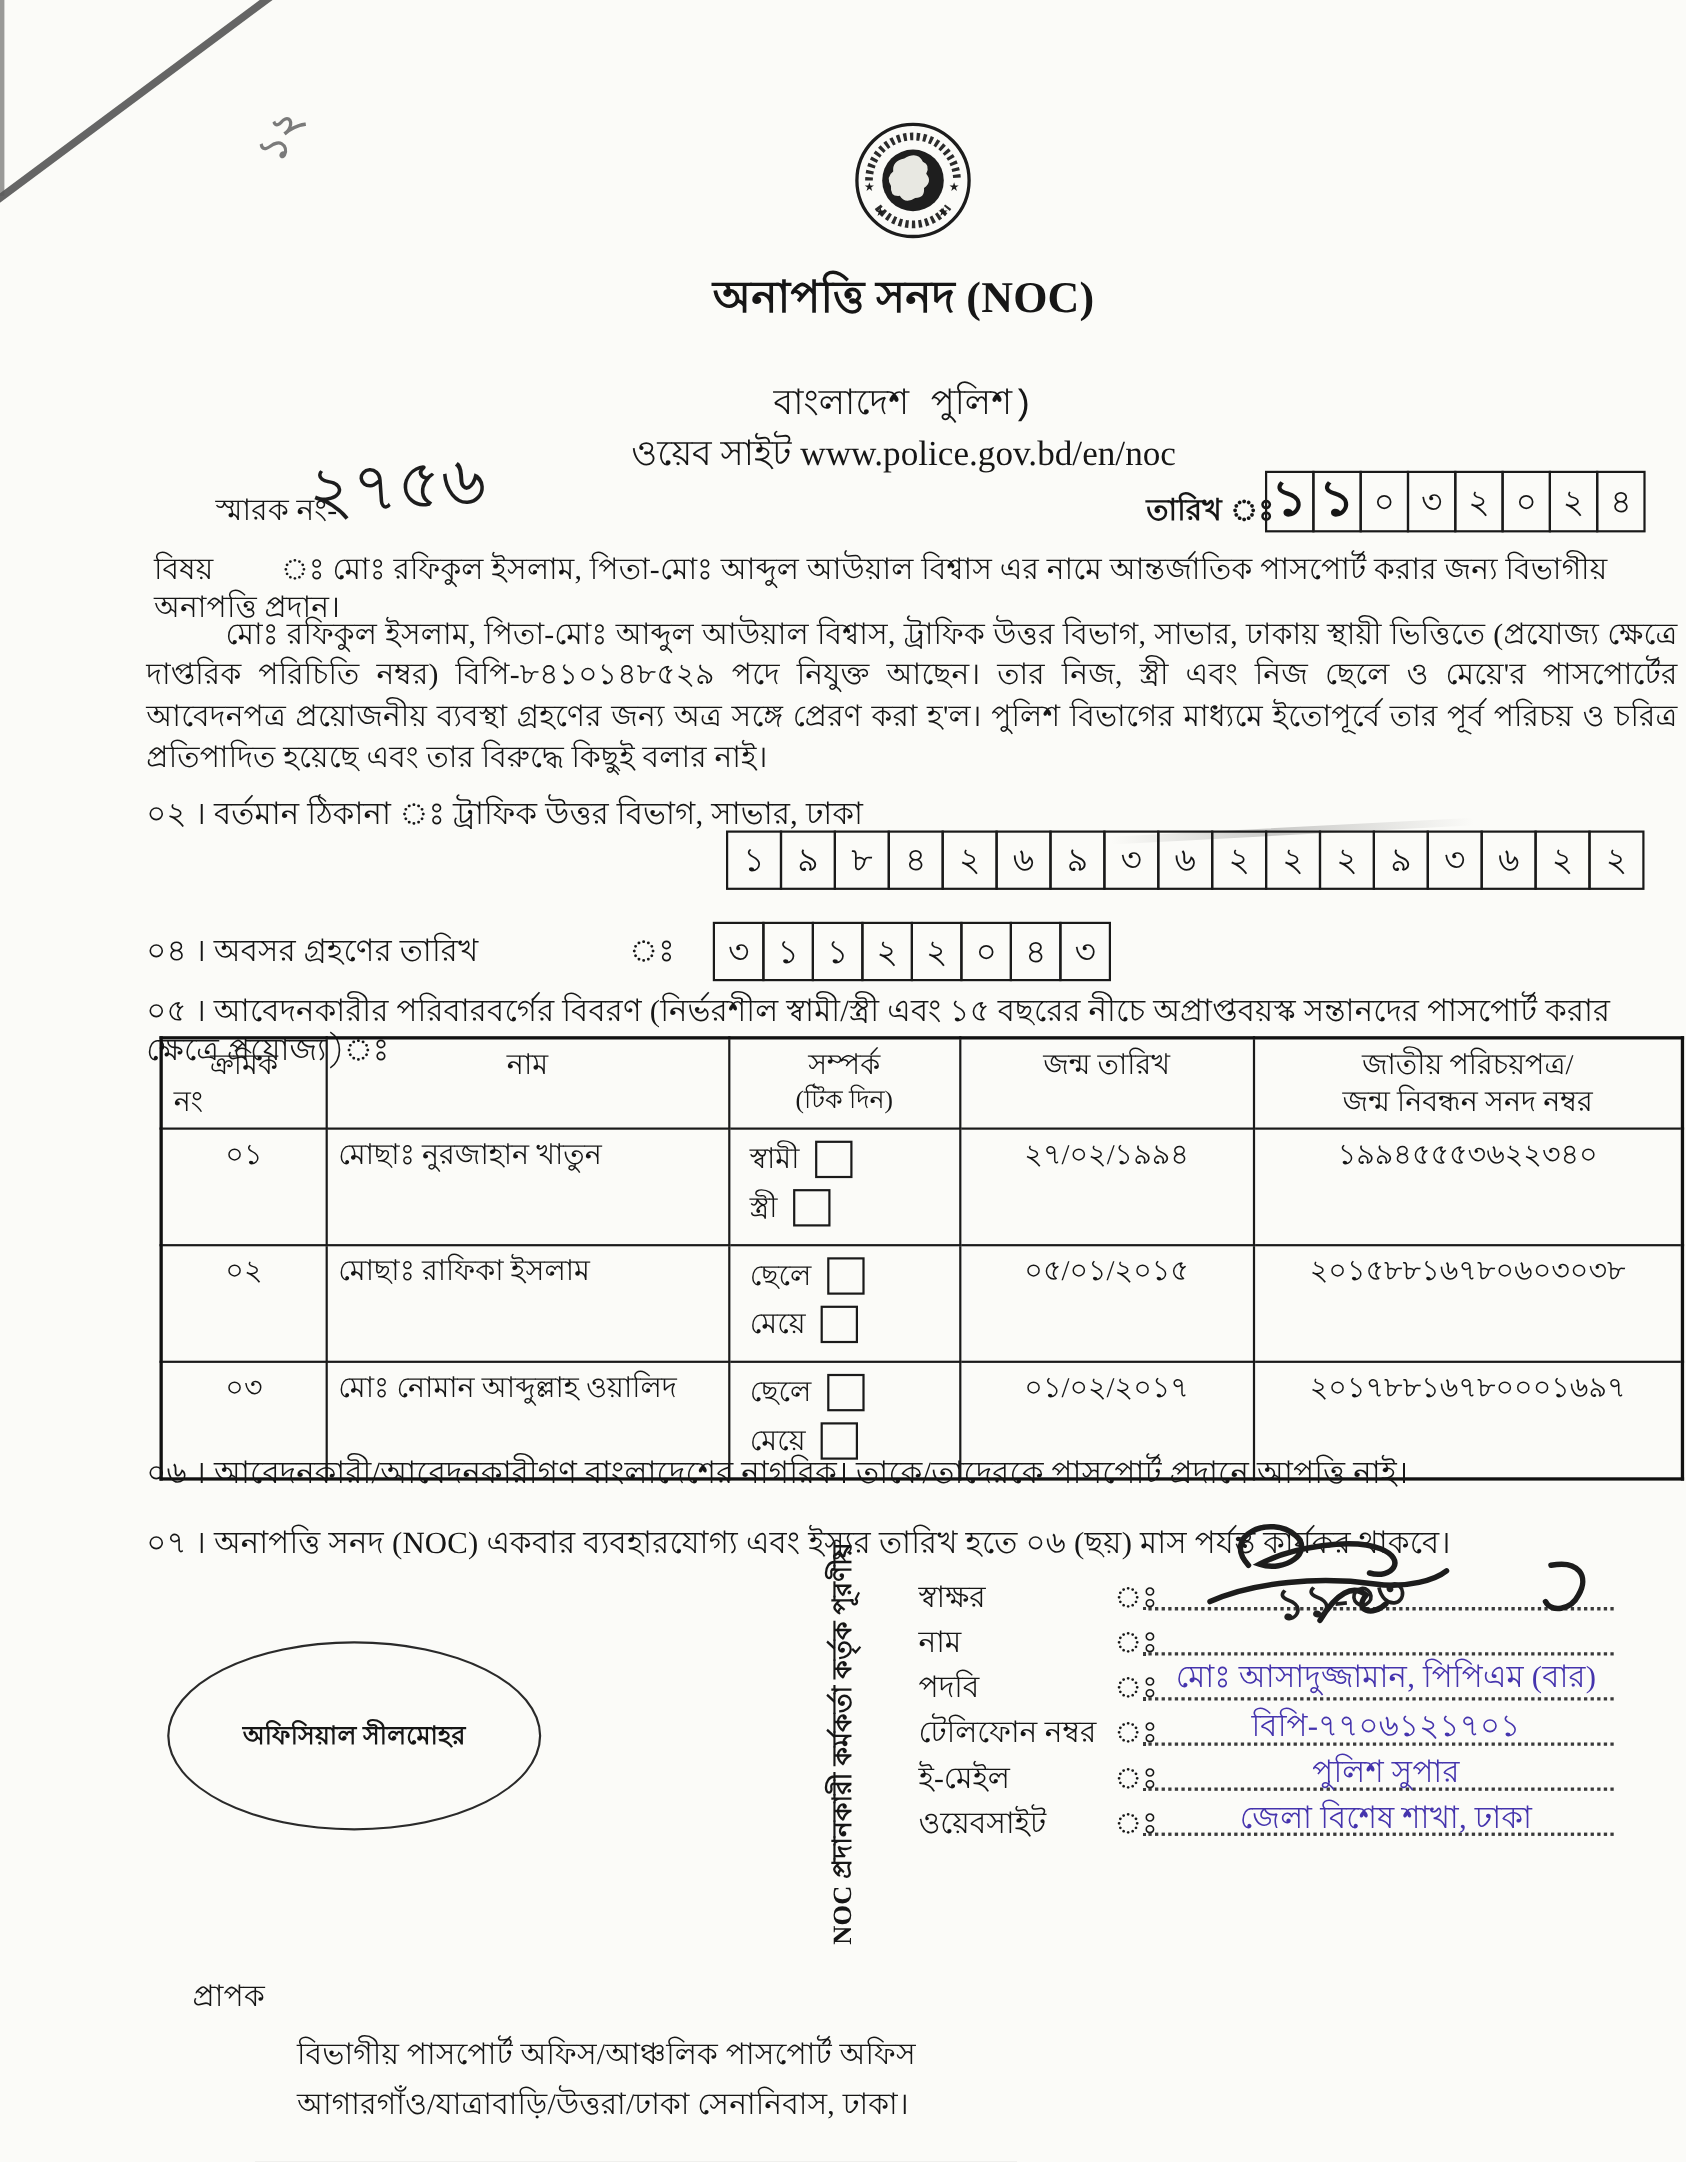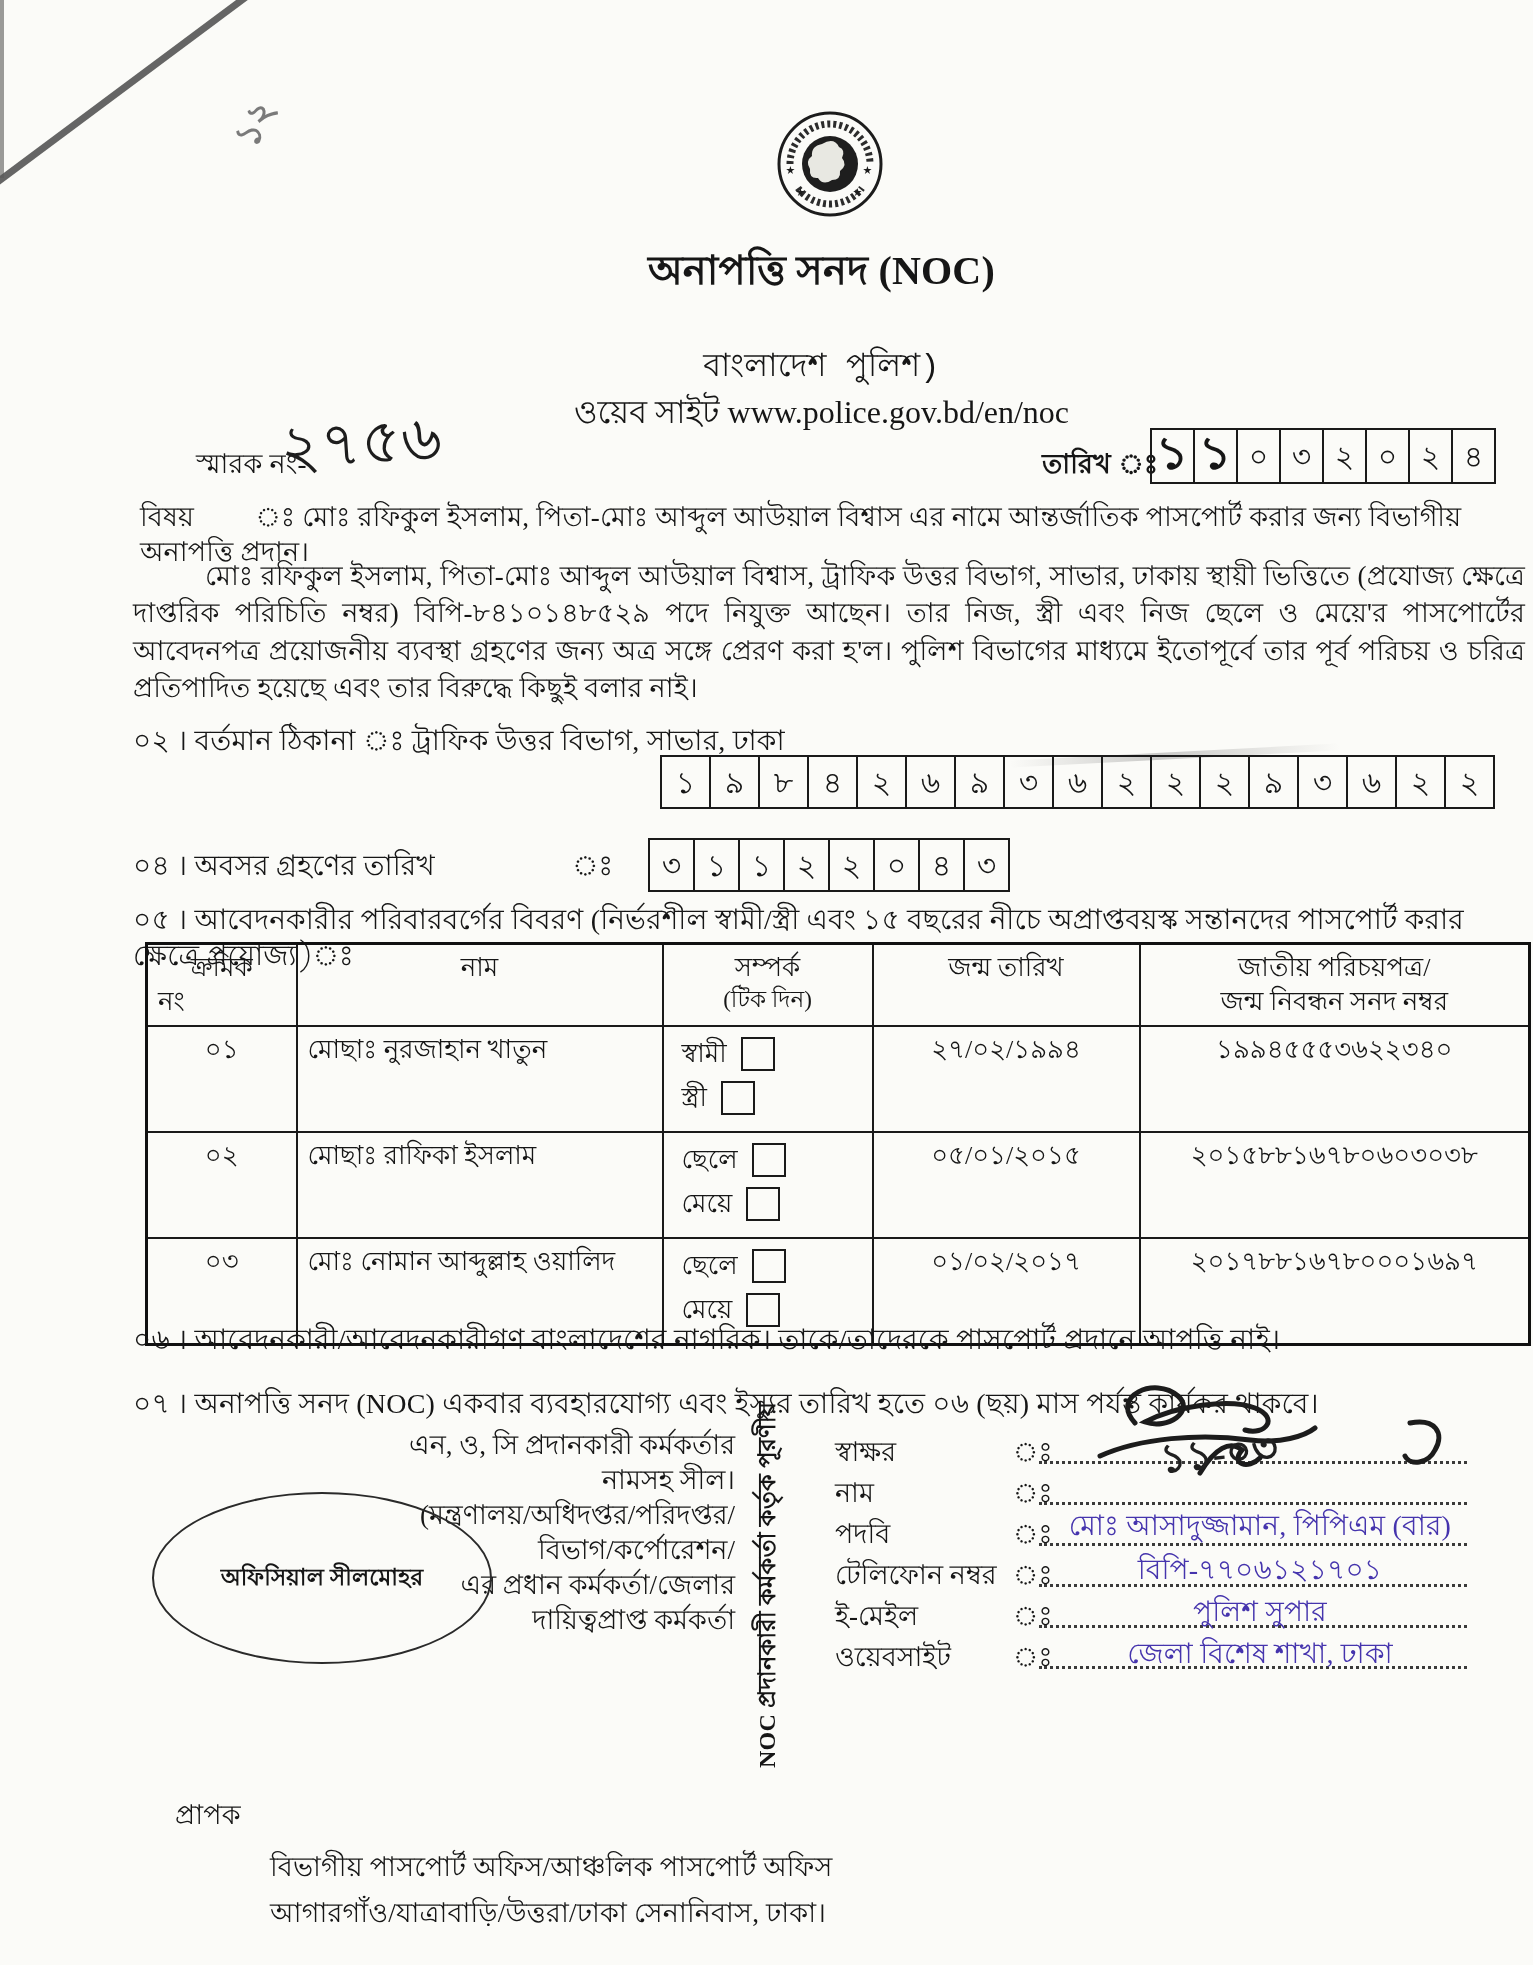--- a/index.html
+++ b/index.html
@@ -241,28 +241,20 @@
 
   <div class="abs itemline bn" style="left:133px;top:1322px;width:1395px;">
     <span>০৬ ।</span>
     <span>আবেদনকারী/আবেদনকারীগণ বাংলাদেশের নাগরিক। তাকে/তাদেরকে পাসপোর্ট প্রদানে আপত্তি নাই।</span>
   </div>
   <div class="abs itemline bn" style="left:133px;top:1386px;width:1395px;">
     <span>০৭ ।</span>
     <span>অনাপত্তি সনদ (NOC) একবার ব্যবহারযোগ্য এবং ইস্যুর তারিখ হতে ০৬ (ছয়) মাস পর্যন্ত কার্যকর থাকবে।</span>
   </div>
 
-  <div class="abs" style="left:305px;top:1428px;">
-    <div class="issuer-line">এন, ও, সি প্রদানকারী কর্মকর্তার</div>
-    <div class="issuer-line">নামসহ সীল।</div>
-    <div class="issuer-line">(মন্ত্রণালয়/অধিদপ্তর/পরিদপ্তর/</div>
-    <div class="issuer-line">বিভাগ/কর্পোরেশন/</div>
-    <div class="issuer-line">এর প্রধান কর্মকর্তা/জেলার</div>
-    <div class="issuer-line">দায়িত্বপ্রাপ্ত কর্মকর্তা</div>
-  </div>
 
   <div class="abs oval bn" style="left:152px;top:1492px;">
     <span>অফিসিয়াল সীলমোহর</span>
   </div>
 
   <div class="abs vnote bn" style="left:752px;top:1768px;">NOC প্রদানকারী কর্মকর্তা কর্তৃক পূরণীয়</div>
 
   <div class="abs" style="left:835px;top:1428px;">
     <div style="display:flex;align-items:flex-end;height:42px;">
       <span class="fieldlbl" style="width:178px;">স্বাক্ষর</span>

